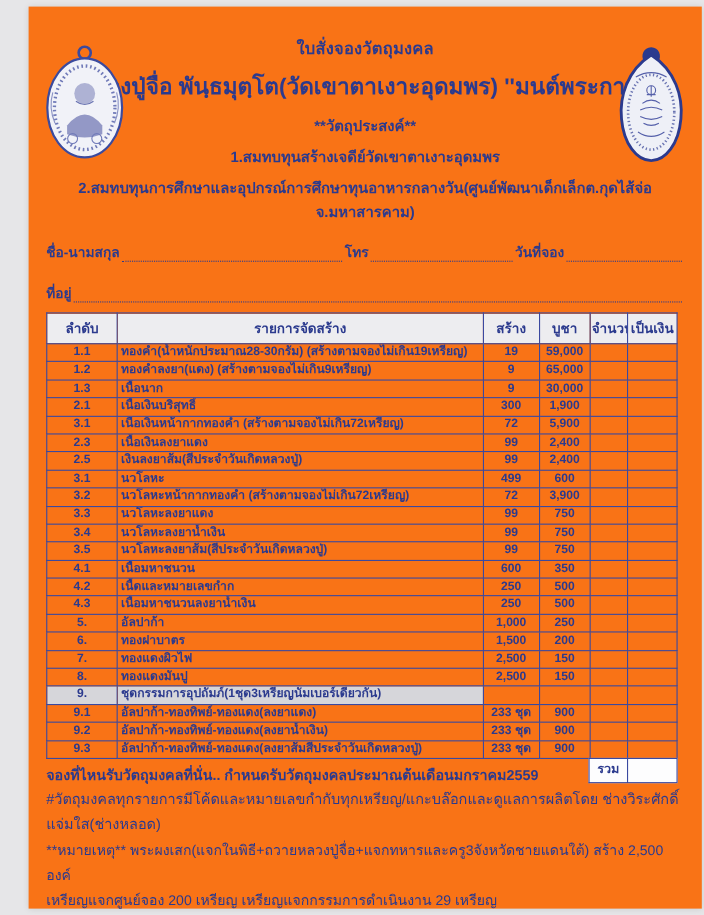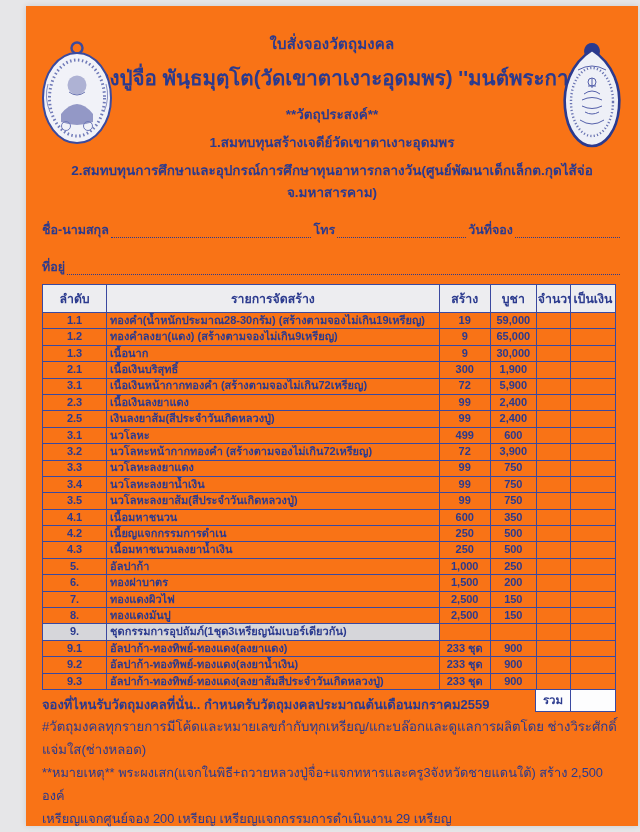--- a/index.html
+++ b/index.html
@@ -209,21 +209,21 @@
         <tr>
       <td class="c gray">4.1</td>
       <td class="gray">เนื้อมหาชนวน</td>
       <td class="c">600</td>
       <td class="c">350</td>
       <td class="c"></td>
       <td class="c"></td>
     </tr>
         <tr>
       <td class="c gray">4.2</td>
-      <td class="gray">เนื้ยญแจกกรรมการดำเน</td>
+      <td class="gray">เนื้ดและหมายเลขกำก</td>
       <td class="c">250</td>
       <td class="c">500</td>
       <td class="c"></td>
       <td class="c"></td>
     </tr>
         <tr>
       <td class="c gray">4.3</td>
       <td class="gray">เนื้อมหาชนวนลงยาน้ำเงิน</td>
       <td class="c">250</td>
       <td class="c">500</td>

